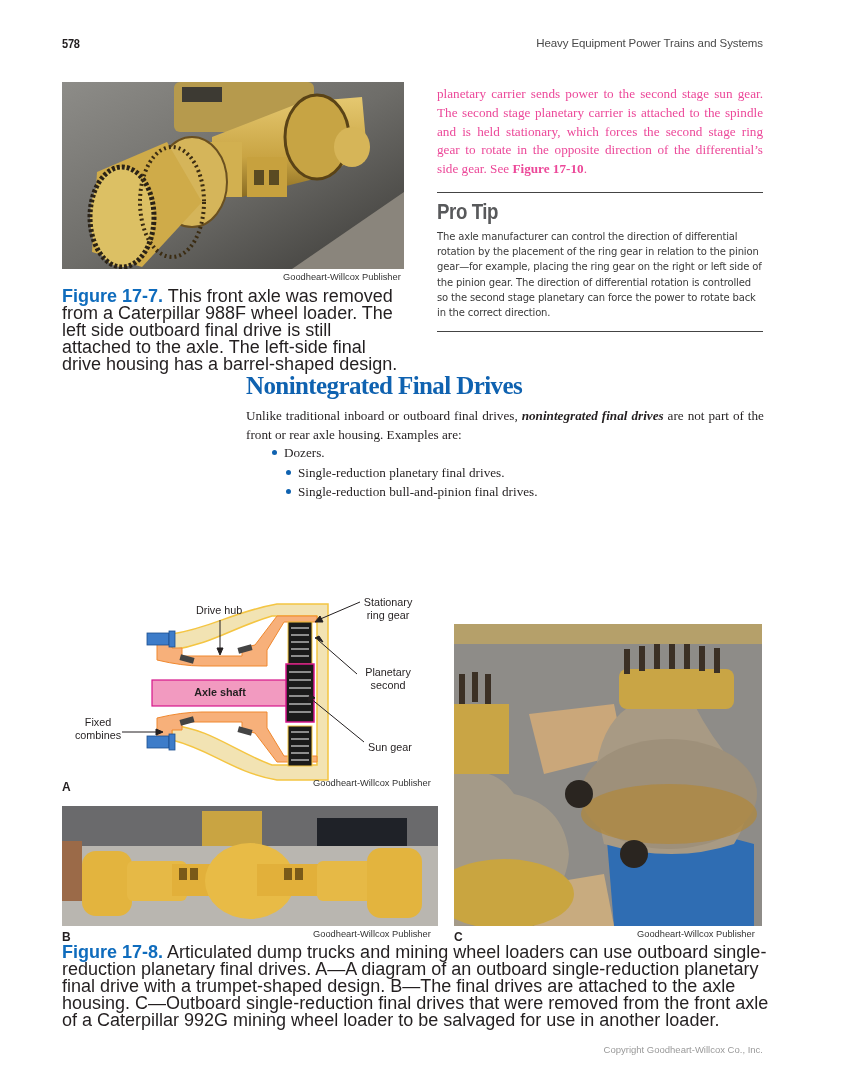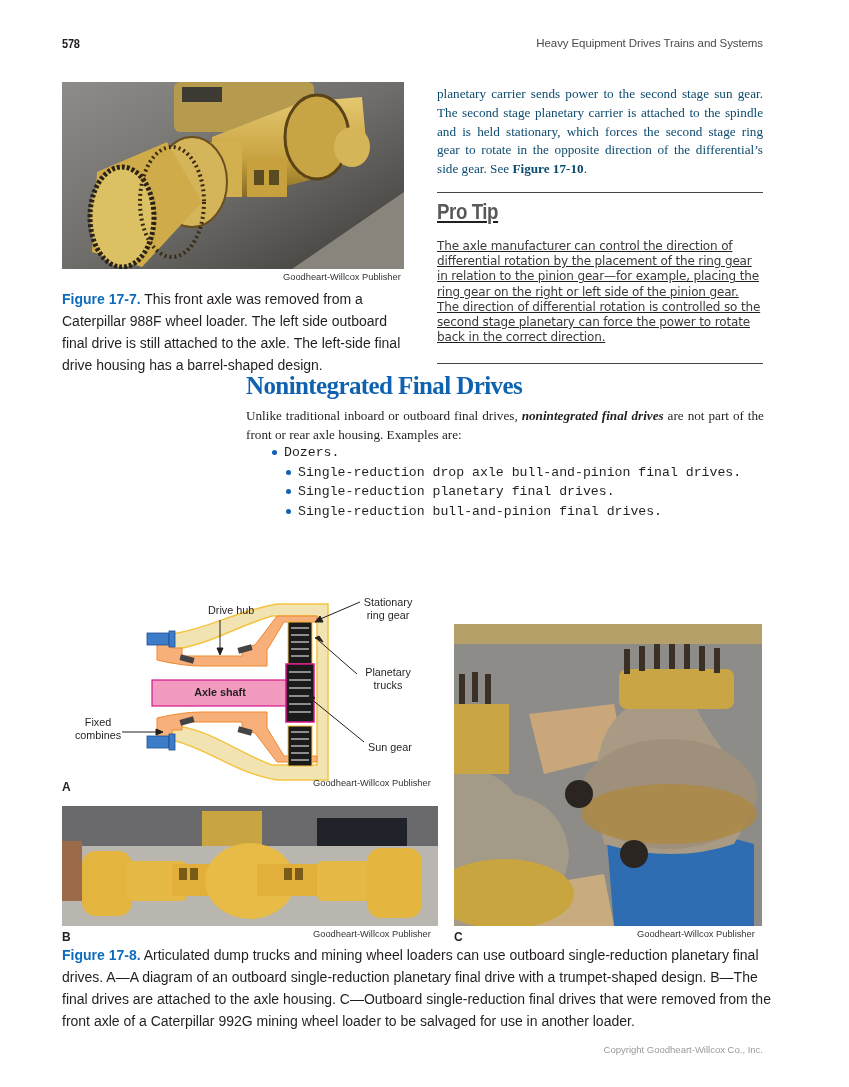--- a/index.html
+++ b/index.html
@@ -1,46 +1,46 @@
 <!DOCTYPE html>
 <html><head>
 <meta charset="utf-8">
 <style>
   html, body { margin:0; padding:0; background:#ffffff; }
   body { width:849px; height:1087px; position:relative; overflow:hidden; font-family:"Liberation Sans", sans-serif; color:#231f20; }
   .abs { position:absolute; }
   .pagenum { left:62px; top:36px; font-family:"Liberation Sans", sans-serif; font-weight:bold; font-size:13px; letter-spacing:-0.3px; transform:scaleX(0.85); transform-origin:left; color:#231f20; }
   .runhead { right:86px; top:37px; font-size:11.5px; color:#4a4a4a; letter-spacing:-0.1px; }
-  .body-text { left:437px; top:85px; width:326px; font-family:"Liberation Serif", serif; font-size:13.2px; line-height:18.8px; color:#0c4a6e; text-align:justify; }
+  .body-text { left:437px; top:85px; width:326px; font-family:"Liberation Serif", serif; font-size:13.2px; line-height:18.8px; color:#ec4899; text-align:justify; }
   .body-text b { font-weight:bold; }
-  .protip { left:437px; top:192px; width:326px; border-top:1px solid #444; border-bottom:1px solid #444; padding:6px 0 16px 0; height:172px; box-sizing:border-box;text-decoration:underline; }
+  .protip { left:437px; top:192px; width:326px; border-top:1px solid #444; border-bottom:1px solid #444; padding:6px 0 16px 0; height:140px; box-sizing:border-box; }
   .protip-title { font-family:"Liberation Sans", sans-serif; font-weight:bold; font-size:22px; color:#58595b; transform:scaleX(0.85); transform-origin:left; letter-spacing:-0.5px; line-height:24px; margin-top:1px; }
-  .protip-body { font-family:"DejaVu Sans", sans-serif; font-size:12px; line-height:15.2px; color:#3a3a3a; margin-top:15px; letter-spacing:-0.15px; }
+  .protip-body { font-family:"DejaVu Sans", sans-serif; font-size:10px; line-height:15.2px; color:#3a3a3a; margin-top:5px; letter-spacing:-0.15px; }
   .photo { overflow:hidden; }
   .credit { font-size:9.3px; color:#333; }
-  .caption { font-size:14px; line-height:22px; color:#231f20; }
+  .caption { font-size:18px; line-height:17px; color:#231f20; }
   .caption .fig { color:#0f6cbd; font-weight:bold; }
   .h2 { left:246px; top:372px; font-family:"Liberation Serif", serif; font-weight:bold; font-size:25px; color:#0f62b0; letter-spacing:-0.6px; }
   .intro { left:246px; top:406px; width:518px; font-family:"Liberation Serif", serif; font-size:13.2px; line-height:19.4px; text-align:justify; color:#231f20; }
-  .list { left:246px; top:443px; width:518px; font-family:Liberation Mono, monospace; font-size:13.2px; line-height:19.6px; color:#231f20; margin:0; padding:0; list-style:none; }
+  .list { left:246px; top:443px; width:518px; font-family:Liberation Serif, serif; font-size:13.2px; line-height:19.6px; color:#231f20; margin:0; padding:0; list-style:none; }
   .list li { position:relative; }
   .list li .dot { position:absolute; width:5px; height:5px; border-radius:50%; background:#0f62b0; top:7px; }
   .lvl1 { padding-left:38px; }
   .lvl1 .dot { left:26px; }
   .lvl2 { padding-left:52px; }
   .lvl2 .dot { left:40px; }
   .panel-letter { font-weight:bold; font-size:12px; color:#231f20; }
   .diag-label { font-size:10.8px; color:#231f20; text-align:center; line-height:13px; }
   .copyright { right:86px; top:1044px; font-size:9.5px; color:#9a9a9a; }
 </style>
 </head>
 <body>
 
 <div class="abs pagenum">578</div>
-<div class="abs runhead">Heavy Equipment Drives Trains and Systems</div>
+<div class="abs runhead">Heavy Equipment Power Trains and Systems</div>
 
 <div class="abs photo" style="left:62px; top:82px; width:342px; height:187px;">
   <svg width="342" height="187" viewBox="0 0 342 187">
     <defs>
       <linearGradient id="floor1" x1="0" y1="0" x2="1" y2="1">
         <stop offset="0" stop-color="#8d8c88"></stop>
           <stop offset="0.5" stop-color="#6e6d69"></stop>
           <stop offset="1" stop-color="#3b3a37"></stop>
       </linearGradient>
       <linearGradient id="yel1" x1="0" y1="0" x2="0" y2="1">
@@ -79,21 +79,20 @@
   <div class="protip-title">Pro Tip</div>
   <div class="protip-body">The axle manufacturer can control the direction of differential rotation by the placement of the ring gear in relation to the pinion gear—for example, placing the ring gear on the right or left side of the pinion gear. The direction of differential rotation is controlled so the second stage planetary can force the power to rotate back in the correct direction.</div>
 </div>
 
 <div class="abs h2">Nonintegrated Final Drives</div>
 <div class="abs intro">
   <span>Unlike traditional inboard or outboard final drives, </span><b><i>nonintegrated final drives</i></b><span> are not part of the front or rear axle housing. Examples are:</span>
 </div>
 <ul class="abs list">
   <li class="lvl1"><span class="dot"></span><span>Dozers.</span></li>
-  <li class="lvl2"><span class="dot"></span><span>Single-reduction drop axle bull-and-pinion final drives.</span></li>
   <li class="lvl2"><span class="dot"></span><span>Single-reduction planetary final drives.</span></li>
   <li class="lvl2"><span class="dot"></span><span>Single-reduction bull-and-pinion final drives.</span></li>
 </ul>
 
 <div class="abs" style="left:62px; top:590px; width:380px; height:200px;">
   <svg width="380" height="200" viewBox="0 0 380 200">
 
     <path d="M110 44 C150 38 170 22 215 14 L266 14 L266 190 L215 190 C170 182 150 160 110 150 L110 135 C150 140 170 160 210 175 L255 175 L255 26 L210 26 C170 38 150 54 110 60 Z" fill="#f2e3b3" stroke="#f4c542" stroke-width="1.5"></path>
 
     <path d="M95 44 L110 44 L110 58 L120 58 L120 66 L180 66 L180 58 L193 55 L215 26 L255 26 L255 32 L222 32 L205 60 L205 76 L140 76 Q120 76 95 70 Z" fill="#f7b07a" stroke="#f0882e" stroke-width="1"></path>
@@ -140,28 +139,28 @@
       <line x1="298" y1="12" x2="256" y2="30"></line>
         <polygon points="258,26 261,32 253,32"></polygon>
       <line x1="295" y1="84" x2="256" y2="50"></line>
         <polygon points="257,46 261,52 253,48"></polygon>
       <line x1="302" y1="152" x2="248" y2="108"></line>
         <polygon points="248,104 253,108 246,111"></polygon>
       <line x1="60" y1="142" x2="98" y2="142"></line>
         <polygon points="94,139 94,145 101,142"></polygon>
     </g>
   </svg>
-  <div class="abs diag-label" style="left:146px; top:14px;text-align:center;">Drive hub</div>
+  <div class="abs diag-label" style="left:134px; top:14px;text-align:center;">Drive hub</div>
   <div class="abs diag-label" style="left:296px; top:6px; width:60px;">
     <div>Stationary</div>
     <div>ring gear</div>
   </div>
   <div class="abs diag-label" style="left:296px; top:76px; width:60px;">
     <div>Planetary</div>
-    <div>trucks</div>
+    <div>second</div>
   </div>
   <div class="abs diag-label" style="left:90px; top:96px; width:136px;font-weight:bold;">Axle shaft</div>
   <div class="abs diag-label" style="left:12px; top:126px; width:48px;">
     <div>Fixed</div>
     <div>combines</div>
   </div>
   <div class="abs diag-label" style="left:306px; top:151px;">Sun gear</div>
 </div>
 <div class="abs panel-letter" style="left:62px; top:780px;">A</div>
 <div class="abs credit" style="left:313px; top:778px;">Goodheart-Willcox Publisher</div>

